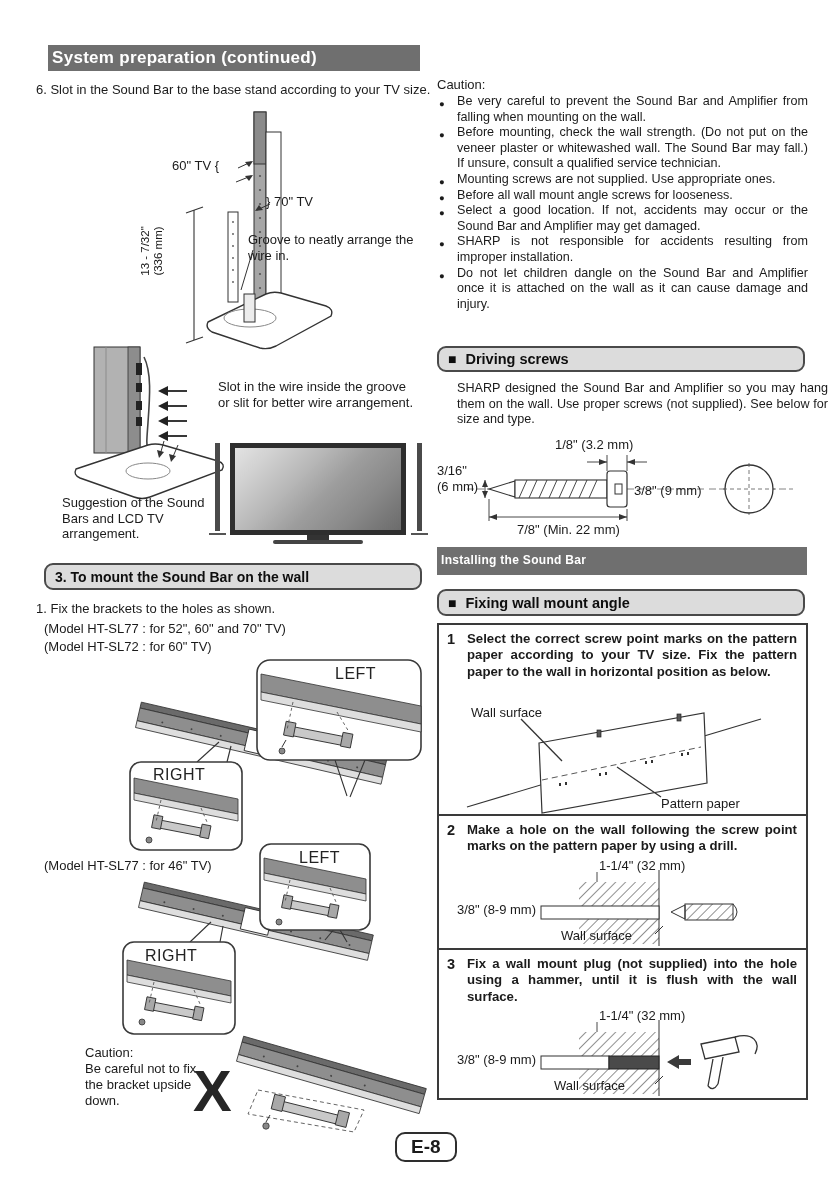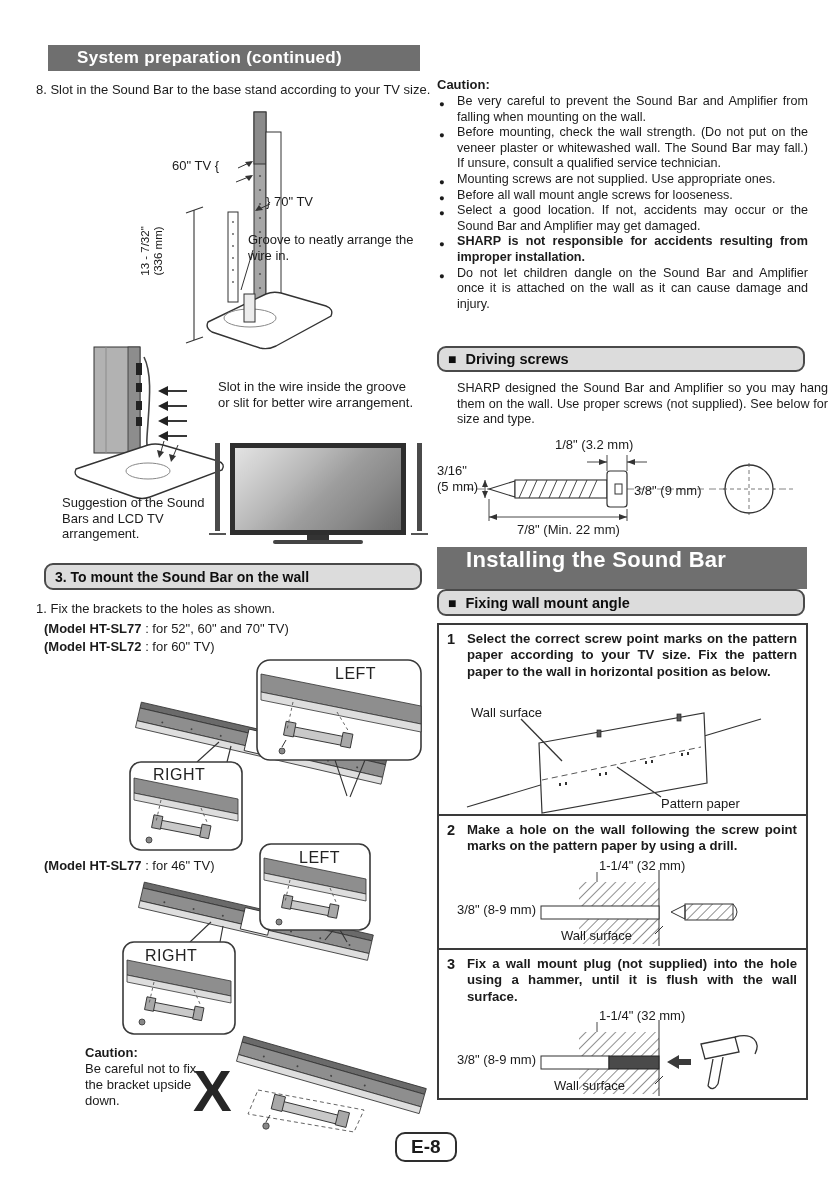--- a/index.html
+++ b/index.html
@@ -1,28 +1,28 @@
 <!DOCTYPE html>
 <html><head>
 <meta charset="utf-8">
 <style>
   html,body{margin:0;padding:0;background:#e9e9e9;}
   .page{position:relative;width:836px;height:1188px;background:#ffffff;
         font-family:"Liberation Sans","DejaVu Sans",sans-serif;color:#1b1b1b;overflow:hidden;}
   .abs{position:absolute;}
-  .b{font-weight:bold;}
+  .b{font-weight:normal;}
   .just{text-align:justify;}
   .txt{font-size:13px;line-height:16.5px;}
   .small{font-size:12.6px;line-height:15.6px;}
 
   
   .banner{position:absolute;background:#6f6f6f;color:#ffffff;font-weight:bold;
-          letter-spacing:.3px;box-sizing:border-box;padding-left:29px;}
+          letter-spacing:.3px;box-sizing:border-box;padding-left:4px;}
   #banner-top{left:48px;top:45px;width:372px;height:26px;font-size:17px;line-height:25px;}
-  #banner-install{left:437px;top:547px;width:370px;height:42px;font-size:22px;line-height:26px;}
+  #banner-install{left:437px;top:547px;width:370px;height:28px;font-size:12px;line-height:26px;}
 
   
   .subheader{position:absolute;background:#dcdcdc;border:2px solid #4a4a4a;border-radius:9px;
              font-weight:bold;color:#0e0e0e;display:flex;align-items:center;gap:9px;
              padding:0 9px;box-sizing:border-box;}
   #mount-header{left:44px;top:563px;width:378px;height:27px;font-size:14px;}
   #driving-header{left:437px;top:346px;width:368px;height:26px;font-size:14.5px;}
   #fixing-header{left:437px;top:589px;width:368px;height:27px;font-size:14.5px;}
   .marker{font-size:14px;line-height:14px;}
 
@@ -92,21 +92,21 @@
 
   svg{display:block;}
 </style>
 </head>
 <body>
 
 <div class="page">
 
   <div id="banner-top" class="banner">System preparation (continued)</div>
 
-  <div id="step3" class="abs txt just">8. Slot in the Sound Bar to the base stand according to your TV size.</div>
+  <div id="step3" class="abs txt just">6. Slot in the Sound Bar to the base stand according to your TV size.</div>
 
   <div id="stand-diagram" class="abs">
     <svg width="302" height="240" viewBox="0 0 302 240">
       <rect x="134" y="2" width="12" height="196" fill="#a6a6a6" stroke="#333" stroke-width="1"></rect>
       <rect x="134" y="2" width="12" height="52" fill="#8b8b8b" stroke="#333" stroke-width="1"></rect>
       <rect x="146" y="22" width="15" height="174" fill="#ffffff" stroke="#333" stroke-width="1"></rect>
       <g fill="#555">
         <circle cx="140" cy="66" r="1.1"></circle>
           <circle cx="140" cy="80" r="1.1"></circle>
           <circle cx="140" cy="94" r="1.1"></circle>
@@ -385,21 +385,21 @@
       <line x1="52" y1="80" x2="190" y2="80" stroke="#333" stroke-width="0.9"></line>
       <polygon points="52,80 60,77 60,83" fill="#333"></polygon>
       <polygon points="190,80 182,77 182,83" fill="#333"></polygon>
       <circle cx="312" cy="52" r="24" fill="#ffffff" stroke="#333" stroke-width="1.3"></circle>
       <line x1="286" y1="52" x2="338" y2="52" stroke="#555" stroke-width="0.8" stroke-dasharray="4,3"></line>
       <line x1="312" y1="26" x2="312" y2="78" stroke="#555" stroke-width="0.8" stroke-dasharray="4,3"></line>
     </svg>
     <span class="lbl" style="left:118px;top:0;">1/8" (3.2 mm)</span>
     <div id="lbl-screw-left" class="lbl" style="left:0;top:26px;">
       <span>3/16"</span>
-      <span>(5 mm)</span>
+      <span>(6 mm)</span>
     </div>
     <span class="lbl" style="left:197px;top:46px;">3/8" (9 mm)</span>
     <span class="lbl" style="left:80px;top:85px;">7/8" (Min. 22 mm)</span>
   </div>
 
   <div id="banner-install" class="banner">Installing the Sound Bar</div>
 
   <div id="fixing-header" class="subheader">
     <span class="marker">■</span>
     <span>Fixing wall mount angle</span>

